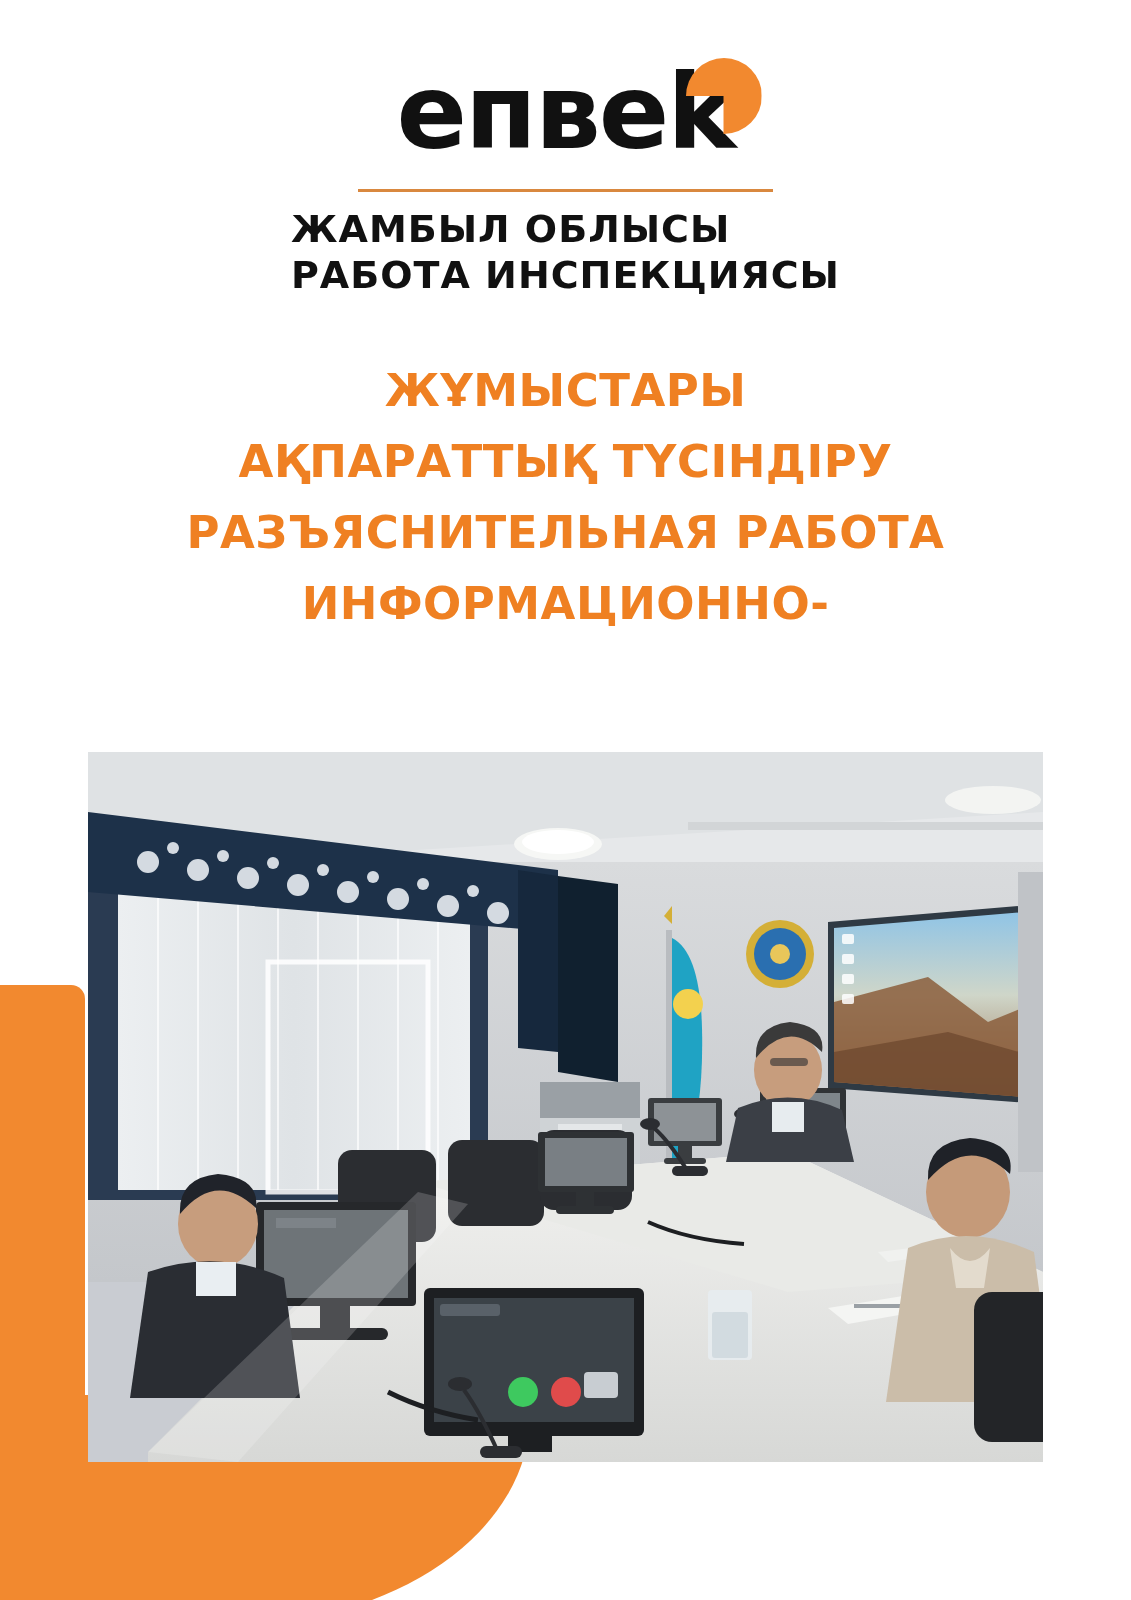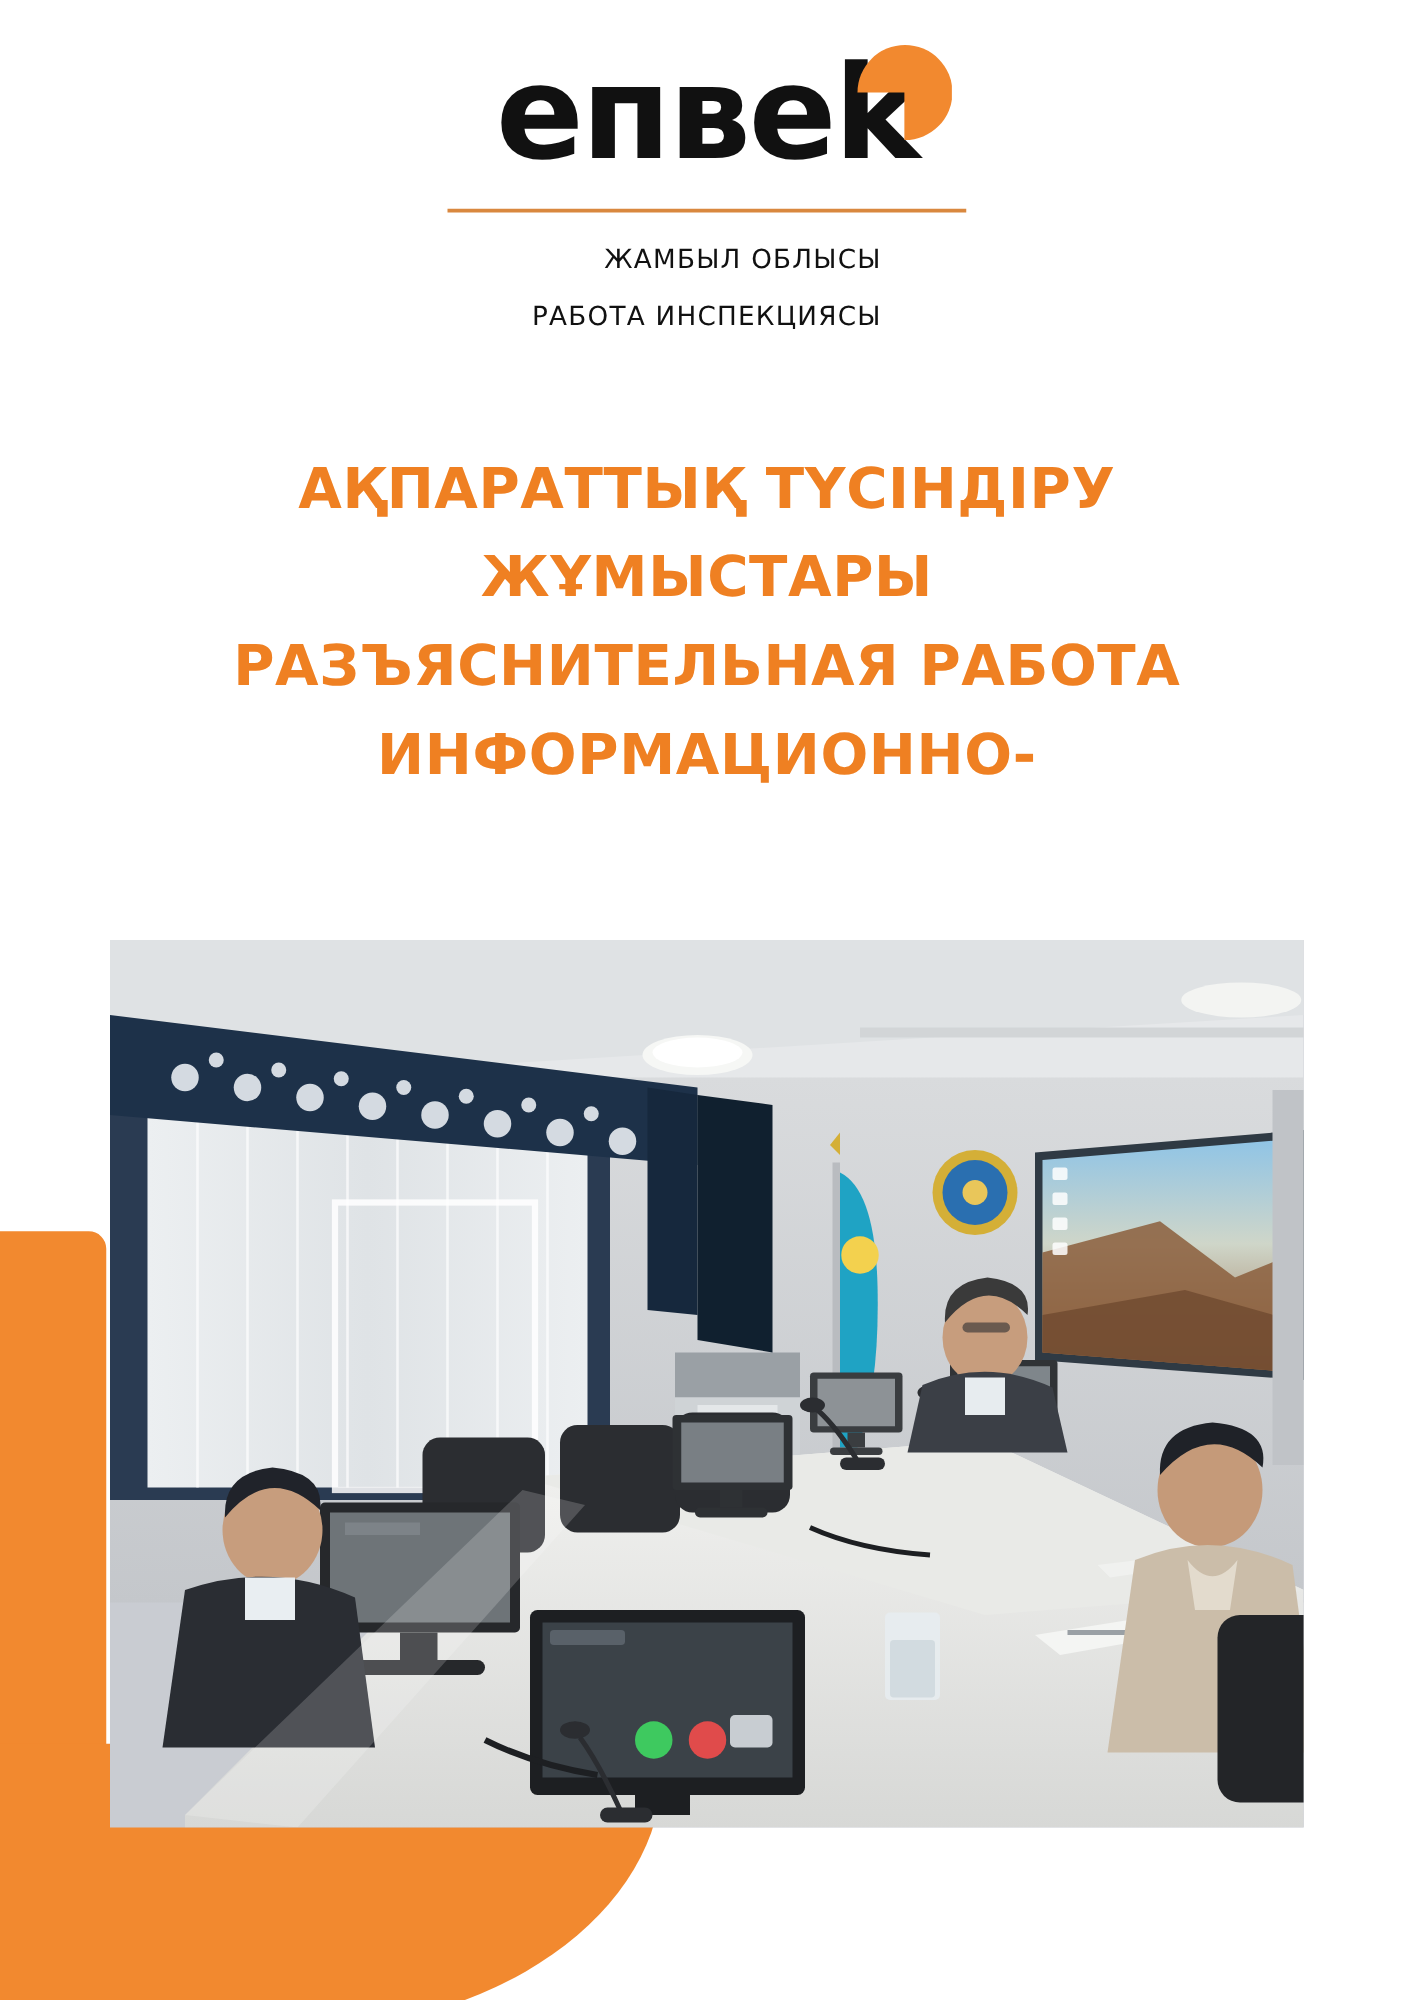--- a/index.html
+++ b/index.html
@@ -44,20 +44,21 @@
     right: 0;
     top: 28px;
     display: flex;
     flex-direction: column;
     align-items: center;
   }
   .logo-mark {
     position: relative;
     width: 420px;
     height: 135px;
+    margin-top: 22px;
   }
   .logo-word {
     position: absolute;
     left: 0;
     top: 10px;
     width: 420px;
     text-align: center;
     font-family: "DejaVu Sans", sans-serif;
     font-weight: 700;
     font-size: 104px;
@@ -77,24 +78,24 @@
     border-radius: 50%;
   }
   .logo-rule {
     width: 415px;
     height: 3px;
     background: #d9883f;
     margin-top: 4px;
   }
   .logo-sub {
     margin-top: 14px;
-    text-align: right;
+    text-align: left;
     font-family: "DejaVu Sans", sans-serif;
-    font-weight: 400;
-    font-size: 21px;
+    font-weight: 700;
+    font-size: 38px;
     line-height: 46px;
     letter-spacing: 1px;
     color: #111111;
   }
 
   
   .headline {
     position: absolute;
     left: 90px;
     right: 90px;
@@ -133,22 +134,22 @@
     <div class="logo-dot"></div>
   </div>
   <div class="logo-rule"></div>
   <div class="logo-sub">
     <div>ЖАМБЫЛ ОБЛЫСЫ</div>
     <div>РАБОТА ИНСПЕКЦИЯСЫ</div>
   </div>
 </div>
 
 <div class="headline">
+  <div>ЖҰМЫСТАРЫ</div>
   <div>АҚПАРАТТЫҚ ТҮСІНДІРУ</div>
-  <div>ЖҰМЫСТАРЫ</div>
   <div>РАЗЪЯСНИТЕЛЬНАЯ РАБОТА</div>
   <div>ИНФОРМАЦИОННО-</div>
 </div>
 
 <div class="photo">
   <svg width="955" height="710" viewBox="0 0 955 710" xmlns="http://www.w3.org/2000/svg">
     <defs>
       <linearGradient id="wall" x1="0" y1="0" x2="0" y2="1">
         <stop offset="0" stop-color="#d9dbdd"></stop>
         <stop offset="1" stop-color="#c4c7cb"></stop>

